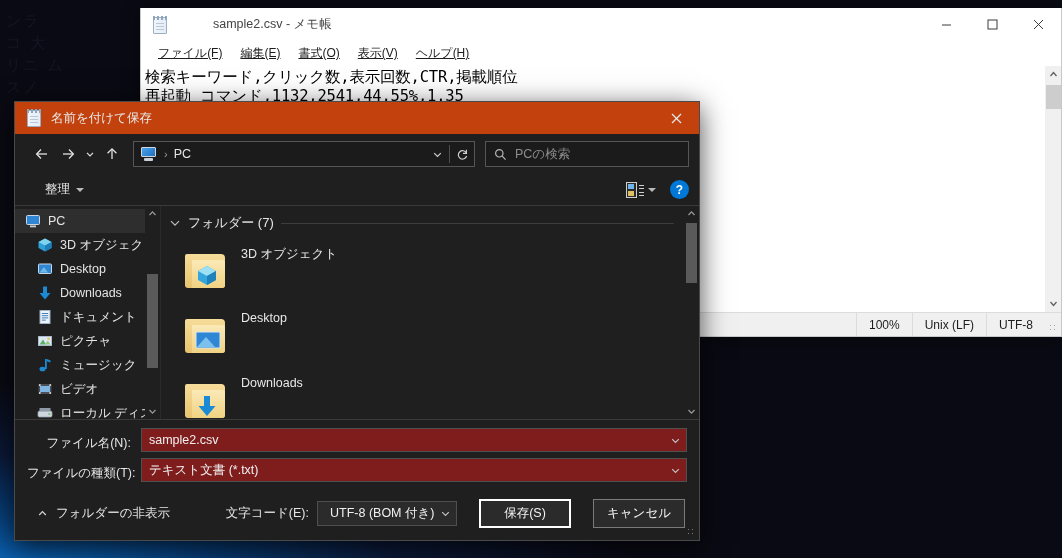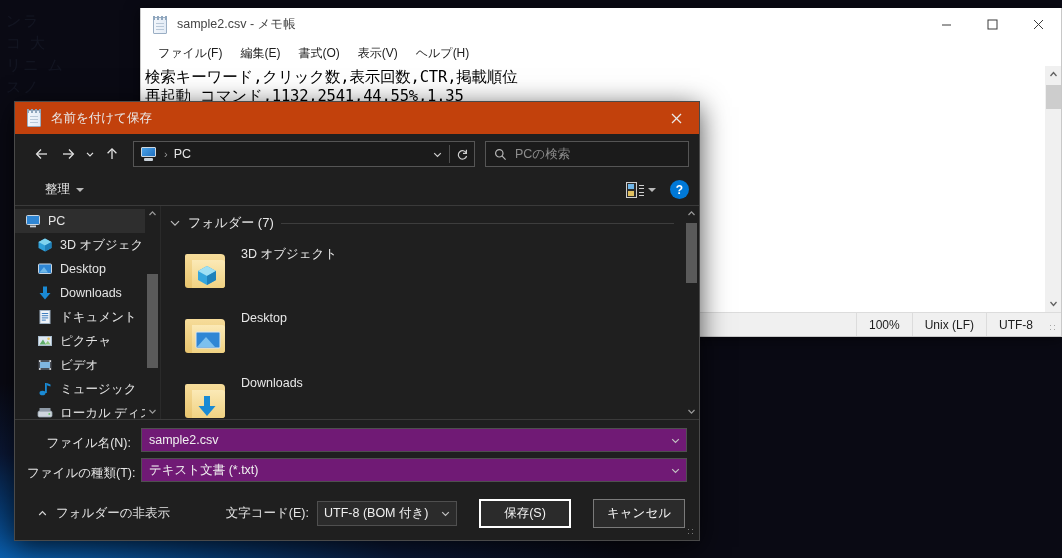--- a/index.html
+++ b/index.html
@@ -43,20 +43,21 @@
     border: 1px solid #c8c8c8;
     border-top: none;
     box-shadow: 0 2px 14px rgba(0,0,0,.55);
     display: flex; flex-direction: column;
   }
   #np-titlebar {
     height: 34px; flex: 0 0 34px;
     background: #ffffff;
     display: flex; align-items: center;
     border-bottom: 1px solid #ffffff;
+    gap: 36px;
   }
   .np-icon {
     width: 16px; height: 18px; margin: 0 9px 0 11px;
     position: relative; flex: none;
   }
   .np-icon .sheet {
     position: absolute; left: 1px; top: 1px; right: 1px; bottom: 0;
     background: linear-gradient(to right,#f2f6fb 0%, #e4ecf6 100%);
     border: 1px solid #9aaec4;
     border-radius: 1px;
@@ -84,20 +85,21 @@
   #np-menubar {
     height: 24px; flex: 0 0 24px;
     display: flex; align-items: center;
     padding-left: 8px;
     background: #ffffff;
     font-size: 12px; color: #1c1c1c;
   }
   .np-menu {
     padding: 3px 9px 4px 9px;
     white-space: nowrap;
+    text-decoration: underline;
   }
 
   #np-body {
     flex: 1; position: relative;
     background: #ffffff;
     overflow: hidden;
     display: flex;
   }
   #np-text {
     flex: 1;
@@ -327,21 +329,21 @@
 
   
   #dlg-form { flex: 0 0 62px; padding: 6px 12px 0 12px; }
   .form-row { display: flex; align-items: flex-end; height: 26px; margin-bottom: 4px; }
   .form-label {
     width: 114px; text-align: right; padding-right: 10px;
     font-size: 12.5px; color: #e4e4e4; white-space: nowrap;
   }
   .combo {
     flex: 1; height: 24px;
-    background: #701a75; border: 1px solid #4f4f4f;
+    background: #7f1d1d; border: 1px solid #4f4f4f;
     display: flex; align-items: center;
     padding-left: 7px; font-size: 12.5px; color: #f0f0f0;
     min-width: 0;
   }
   .combo .val { flex: 1; white-space: nowrap; overflow: hidden; }
   .combo .cbtn {
     width: 22px; height: 22px; flex: none;
     display: flex; align-items: center; justify-content: center;
     color: #c2c2c2;
   }
@@ -353,21 +355,21 @@
   }
   #hidefolders {
     display: flex; align-items: center; gap: 8px;
     font-size: 12.5px; color: #e4e4e4; padding: 4px 4px;
   }
   #enc-group { margin-left: auto; display: flex; align-items: center; gap: 8px; }
   #enc-label { font-size: 12.5px; color: #e4e4e4; white-space: nowrap; }
   #enc-combo {
     width: 140px; height: 25px;
     background: #2b2b2b; border: 1px solid #4f4f4f;
-    display: flex; align-items: center; padding-left: 6px;
+    display: flex; align-items: center; padding-left: 12px;
     font-size: 12.5px; color: #f0f0f0;
   }
   #enc-combo .val { flex: 1; white-space: nowrap; }
   .dlgbtn {
     width: 92px; height: 29px; margin-left: 14px;
     background: #2b2b2b; border: 1px solid #7a7a7a;
     color: #f2f2f2; font-size: 12.5px;
     display: flex; align-items: center; justify-content: center;
     white-space: nowrap;
   }
@@ -617,40 +619,40 @@
                 <polygon points="8,11.5 10.8,7.8 13.5,11.5" fill="#8fc97f"></polygon>
                 <circle cx="11.6" cy="5.8" r="1.3" fill="#e8c55f"></circle>
               </svg>
           </span>
           <span>ピクチャ</span>
         </div>
 
         <div class="side-item indent">
           <span class="side-ico">
             <svg width="16" height="16" viewBox="0 0 16 16">
+                <ellipse cx="5.5" cy="12" rx="3" ry="2.3" fill="#1a8ad4"></ellipse>
+                <rect x="8" y="2" width="1.8" height="10" fill="#1a8ad4"></rect>
+                <path d="M9.8 2 L13.5 3.4 L13.5 5.6 L9.8 4.2 Z" fill="#1a8ad4"></path>
+              </svg>
+          </span>
+          <span>ミュージック</span>
+        </div>
+
+        <div class="side-item indent">
+          <span class="side-ico">
+            <svg width="16" height="16" viewBox="0 0 16 16">
                 <rect x="1.5" y="3" width="13" height="10" fill="#4a4f58"></rect>
                 <rect x="3" y="5" width="10" height="6" fill="#7fb5e0"></rect>
                 <rect x="2" y="3.3" width="1.6" height="1.6" fill="#e8e8e8"></rect>
                 <rect x="2" y="11.2" width="1.6" height="1.6" fill="#e8e8e8"></rect>
                 <rect x="12.4" y="3.3" width="1.6" height="1.6" fill="#e8e8e8"></rect>
                 <rect x="12.4" y="11.2" width="1.6" height="1.6" fill="#e8e8e8"></rect>
               </svg>
           </span>
           <span>ビデオ</span>
-        </div>
-
-        <div class="side-item indent">
-          <span class="side-ico">
-            <svg width="16" height="16" viewBox="0 0 16 16">
-                <ellipse cx="5.5" cy="12" rx="3" ry="2.3" fill="#1a8ad4"></ellipse>
-                <rect x="8" y="2" width="1.8" height="10" fill="#1a8ad4"></rect>
-                <path d="M9.8 2 L13.5 3.4 L13.5 5.6 L9.8 4.2 Z" fill="#1a8ad4"></path>
-              </svg>
-          </span>
-          <span>ミュージック</span>
         </div>
 
         <div class="side-item indent">
           <span class="side-ico">
             <svg width="16" height="16" viewBox="0 0 16 16">
                 <rect x="1" y="6" width="14" height="6" rx="1.5" fill="#cfd6dd" stroke="#98a4b0" stroke-width=".8"></rect>
                 <rect x="2.5" y="3" width="11" height="3.4" fill="#8f9aa6"></rect>
                 <circle cx="12.3" cy="9" r="1" fill="#6fc36f"></circle>
               </svg>
           </span>

